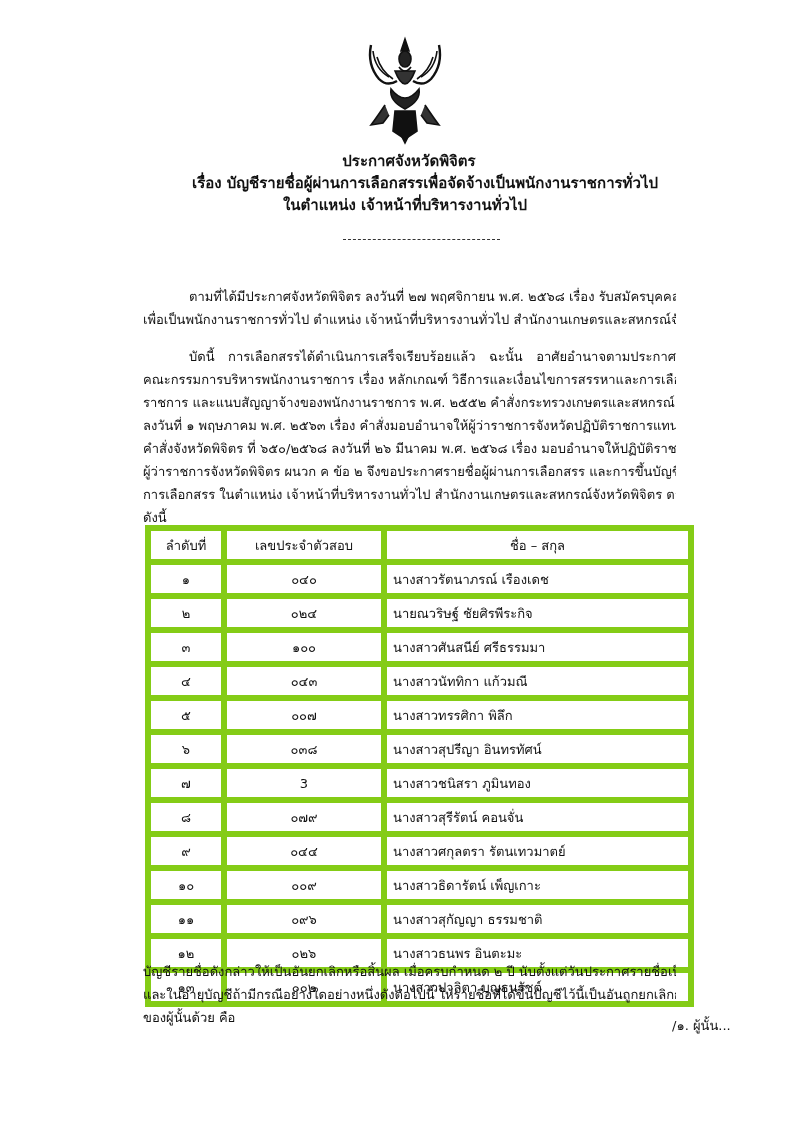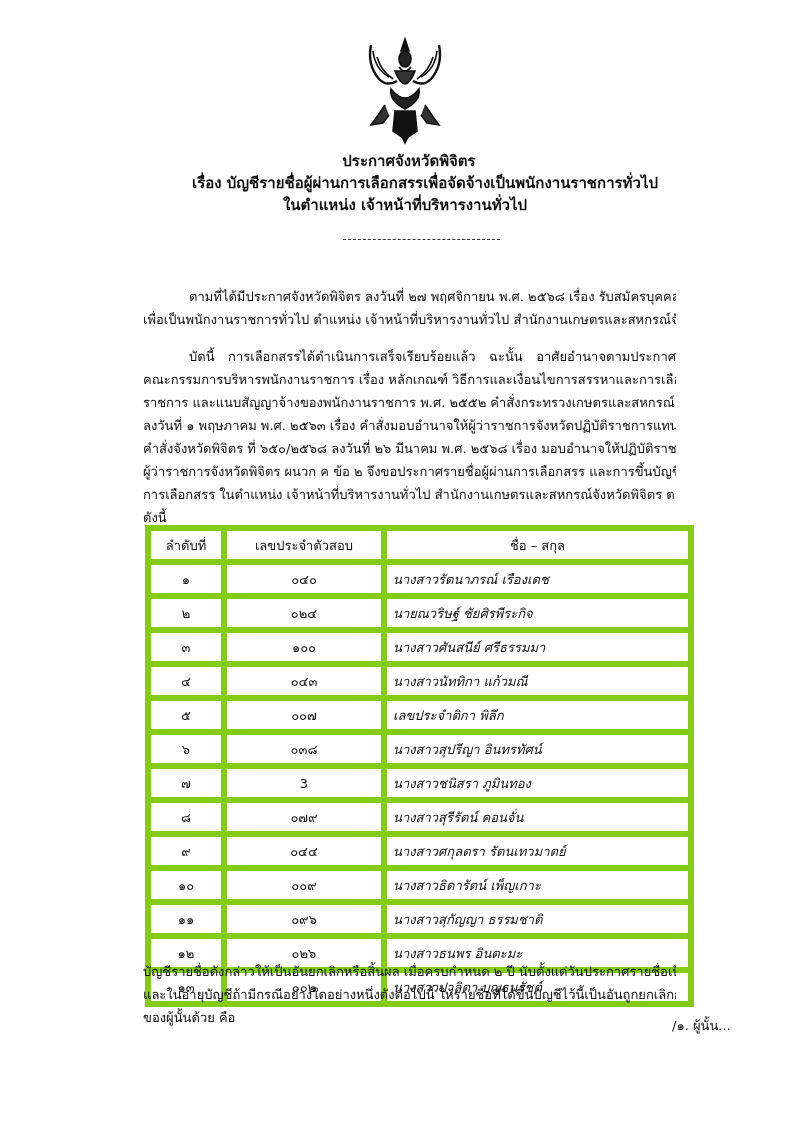--- a/index.html
+++ b/index.html
@@ -31,21 +31,21 @@
   table.list {
     position: absolute; left: 145px; top: 525px;
     border-collapse: collapse; font-size: 13px;
   }
   table.list td, table.list th {
     border: 6px solid #84cc16; height: 28px; padding: 0 6px; font-weight: normal;
   }
   table.list th { text-align: center; }
   table.list td.c1 { width: 58px; text-align: center; }
   table.list td.c2 { width: 142px; text-align: center; }
-  table.list td.c3 { width: 289px; text-align: left; font-style: italic; }
+  table.list td.c3 { width: 289px; text-align: left; }
   table.list th.c1 { width: 58px; }
   table.list th.c2 { width: 142px; }
   table.list th.c3 { width: 289px; }
 
   .continued { position: absolute; left: 672px; top: 1015px; font-size: 13px; }
 </style>
 </head>
 <body>
 
 <div class="page">
@@ -119,21 +119,21 @@
         <td class="c3">นางสาวศันสนีย์ ศรีธรรมมา</td>
       </tr>
       <tr>
         <td class="c1">๔</td>
         <td class="c2">๐๔๓</td>
         <td class="c3">นางสาวนัททิกา แก้วมณี</td>
       </tr>
       <tr>
         <td class="c1">๕</td>
         <td class="c2">๐๐๗</td>
-        <td class="c3">เลขประจำติกา พิลึก</td>
+        <td class="c3">นางสาวทรรศิกา พิลึก</td>
       </tr>
       <tr>
         <td class="c1">๖</td>
         <td class="c2">๐๓๘</td>
         <td class="c3">นางสาวสุปรีญา อินทรทัศน์</td>
       </tr>
       <tr>
         <td class="c1">๗</td>
         <td class="c2">3</td>
         <td class="c3">นางสาวชนิสรา ภูมินทอง</td>

